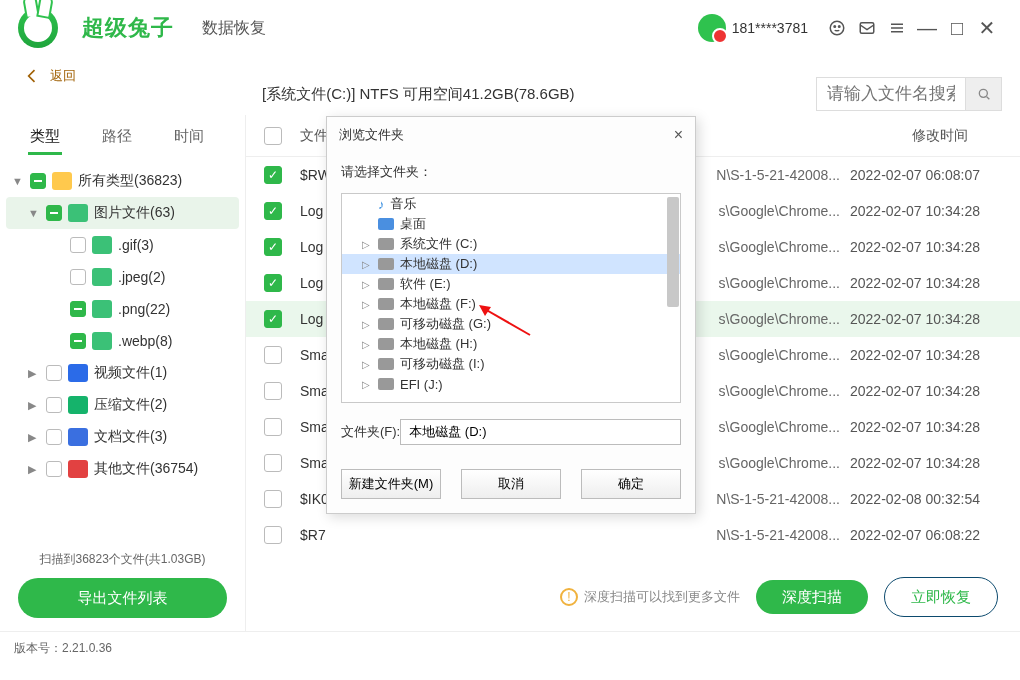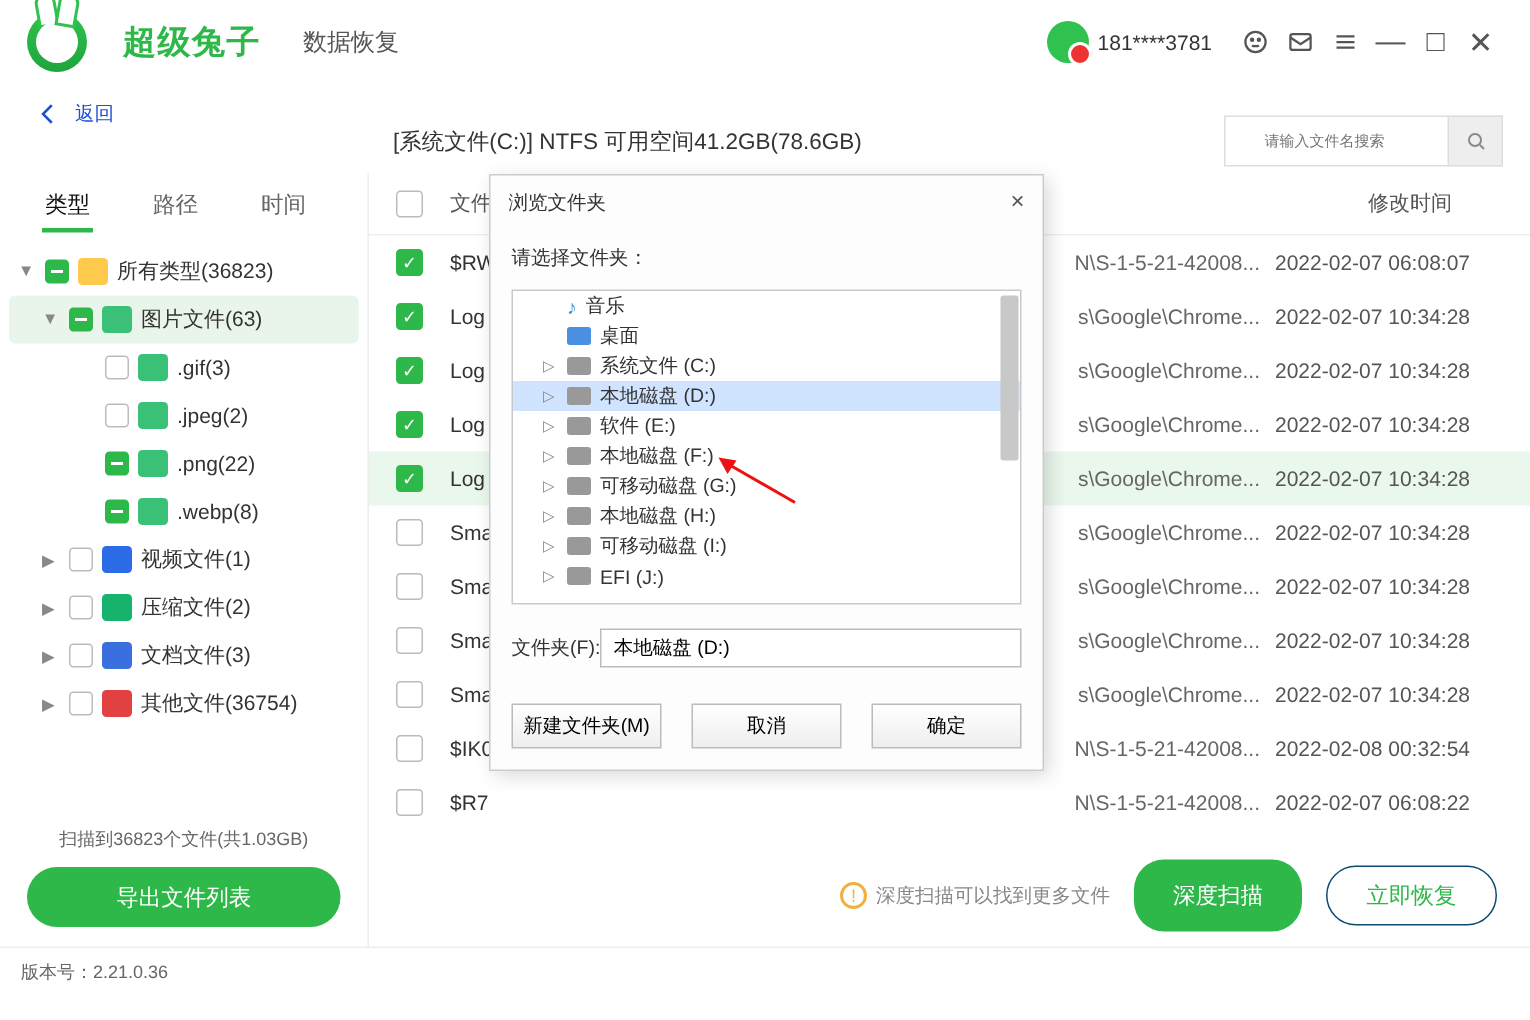--- a/index.html
+++ b/index.html
@@ -17,28 +17,28 @@
   .app-sub { font-size: 16px; color: #555; margin-left: 4px; }
   .title-spacer { flex: 1; }
   .mini-bunny { width: 28px; height: 28px; border-radius:50%; background:#2fc24e; position:relative; margin-right:6px; }
   .mini-bunny::after { content:""; position:absolute; width:12px; height:12px; background:#e33; border-radius:50%; bottom:-2px; right:-2px; border:2px solid #fff; }
   .phone { font-size: 14px; color:#333; margin-right: 14px; }
   .tb-icon { width: 22px; height: 22px; display:flex; align-items:center; justify-content:center; border-radius:4px; cursor:pointer; margin: 0 4px; color:#555; }
   .tb-icon svg { width: 18px; height: 18px; }
   .wb { font-size: 20px; font-weight: 400; }
 
   
-  .backrow { height: 40px; display:flex; align-items:center; padding-left: 22px; color:#1d4ed8; cursor:pointer; gap:8px; }
+  .backrow { height: 40px; display:flex; align-items:center; padding-left: 22px; color:#a16207; cursor:pointer; gap:8px; }
   .backrow svg { width:20px; height:20px; }
 
   
   .pathbar { position:absolute; left:262px; top:74px; right:18px; height:40px; display:flex; align-items:center; }
   .path-text { flex:1; font-size:15px; color:#333; }
   .search-wrap { display:flex; }
-  .search-wrap input { width: 150px; height: 34px; border:1px solid #ddd; padding:0 26px; font-size:10px; outline:none; }
+  .search-wrap input { width: 150px; height: 34px; border:1px solid #ddd; padding:0 10px; font-size:17px; outline:none; }
   .search-btn { width:36px; height:34px; background:#eee; border:1px solid #ddd; border-left:none; display:flex; align-items:center; justify-content:center; cursor:pointer; }
   .search-btn svg { width:16px; height:16px; color:#888; }
 
   
   .main { position:absolute; top:115px; bottom:48px; left:0; right:0; display:flex; }
   .sidebar { width:246px; border-right:1px solid #eee; display:flex; flex-direction:column; }
   .tabs { display:flex; padding: 6px 18px 0 28px; gap: 38px; }
   .tab { font-size:15px; color:#666; padding:6px 2px; cursor:pointer; }
   .tab.active { color:#111; border-bottom: 3px solid #2fb84a; }
   .tree { flex:1; overflow:auto; padding: 10px 6px 6px 6px; }
@@ -72,21 +72,21 @@
   .rcb { width:18px; height:18px; border:1.5px solid #bbb; border-radius:3px; margin-right:18px; display:flex; align-items:center; justify-content:center; }
   .rcb.on { background:#2fb84a; border-color:#2fb84a; }
   .rcb.on::after { content:"✓"; color:#fff; font-size:12px; }
   .rname { width: 80px; overflow:hidden; text-overflow:ellipsis; white-space:nowrap; }
   .rpath { flex:1; color:#666; overflow:hidden; text-overflow:ellipsis; white-space:nowrap; padding-right:10px; text-align:right; }
   .rtime { width:170px; color:#555; text-align:left; }
 
   .footer-actions { height:70px; display:flex; align-items:center; justify-content:flex-end; padding-right:22px; gap:16px; }
   .tip { display:flex; align-items:center; gap:6px; color:#888; font-size:13px; }
   .tip-icon { width:18px; height:18px; border:2px solid #f0b23e; border-radius:50%; color:#f0b23e; font-size:12px; display:flex; align-items:center; justify-content:center; }
-  .btn-green { height:48px; padding:0 26px; border-radius:20px; background:#2fb84a; color:#fff; font-size:15px; display:flex; align-items:center; cursor:pointer; }
+  .btn-green { height:34px; padding:0 26px; border-radius:20px; background:#2fb84a; color:#fff; font-size:15px; display:flex; align-items:center; cursor:pointer; }
   .btn-outline { height:40px; padding:0 26px; border-radius:20px; border:1px solid #0c4a6e; color:#2fb84a; font-size:15px; display:flex; align-items:center; cursor:pointer; }
 
   .statusbar { position:absolute; bottom:16px; left:0; right:0; height:30px; border-top:1px solid #eee; display:flex; align-items:center; padding:16px 14px; font-size:12px; color:#666; }
 
   
   .dlg { position:absolute; left:326px; top:116px; width:370px; background:#fdfdfd; border:1px solid #ccc; box-shadow: 3px 3px 12px rgba(0,0,0,0.15); }
   .dlg-title { height:36px; display:flex; align-items:center; padding:0 12px; font-size:13px; color:#333; }
   .dlg-close { margin-left:auto; font-size:16px; color:#555; cursor:pointer; }
   .dlg-body { padding: 10px 14px; }
   .dlg-label { font-size:13px; color:#333; margin-bottom: 12px; }

